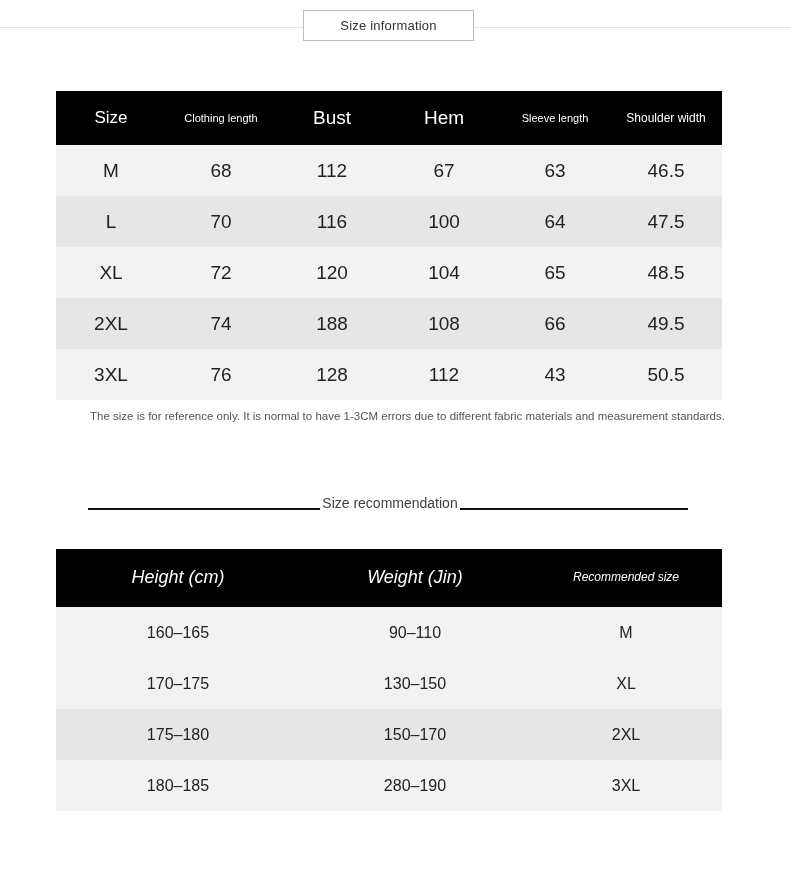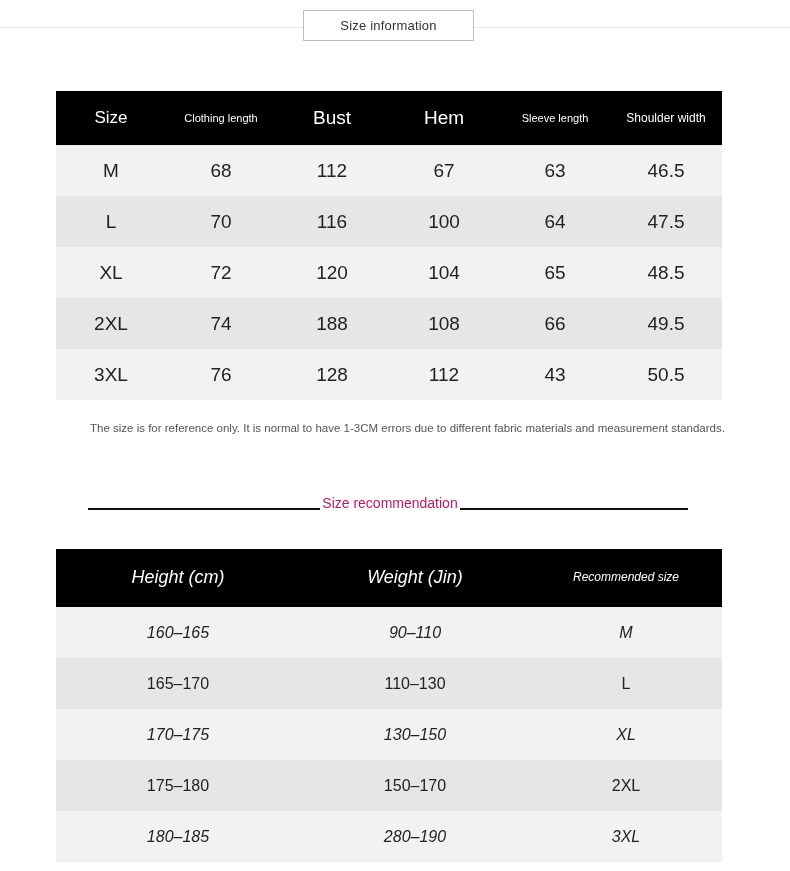--- a/index.html
+++ b/index.html
@@ -95,21 +95,21 @@
 
   .th-big   { font-size: 17px; }
   .th-mid   { font-size: 19px; }
   .th-small { font-size: 11px; line-height: 1.15; }
   .th-xsmall{ font-size: 12px; }
 
   
   .note {
     position: absolute;
     left: 90px;
-    top: 420px;
+    top: 408px;
     width: 676px;
     font-size: 11.5px;
     color: #555;
     line-height: 1.4;
   }
 
   
   .sec2-band { position: absolute; left: 0; top: 486px; width: 790px; height: 50px; }
   .sec2-rule {
     position: absolute;
@@ -119,33 +119,33 @@
   }
   .sec2-rule.left  { left: 88px;  width: 232px; }
   .sec2-rule.right { left: 460px; width: 228px; }
   .sec2-title {
     position: absolute;
     left: 320px;
     top: 8px;
     width: 140px;
     text-align: center;
     font-size: 14px;
-    color: #be185d;
+    color: #404040;
     line-height: 1.35;
   }
 
   
   #rec-table {
     left: 56px;
     top: 549px;
     width: 666px;
   }
   #rec-table th { height: 56px; font-style: italic; }
   #rec-table td { height: 49px; font-size: 16px; }
-  #rec-table tr.odd td  { background: #f2f2f2; font-style: italic; }
+  #rec-table tr.odd td  { background: #f2f2f2; }
   #rec-table tr.even td { background: #e6e6e6; }
   .rth-big { font-size: 18px; line-height: 1.2; }
   .rth-small { font-size: 12px; line-height: 1.15; margin-top: 8px; }
 </style>
 </head>
 <body>
 
 <div class="header-band">
   <div class="header-line left"></div>
   <div class="header-line right"></div>
@@ -238,25 +238,20 @@
       <th class="rth-big">Weight (Jin)</th>
       <th class="rth-small">Recommended size</th>
     </tr>
   </thead>
   <tbody>
     <tr class="odd">
       <td>160–165</td>
       <td>90–110</td>
       <td>M</td>
     </tr>
-    <tr class="even">
-      <td>165–170</td>
-      <td>110–130</td>
-      <td>L</td>
-    </tr>
     <tr class="odd">
       <td>170–175</td>
       <td>130–150</td>
       <td>XL</td>
     </tr>
     <tr class="even">
       <td>175–180</td>
       <td>150–170</td>
       <td>2XL</td>
     </tr>

